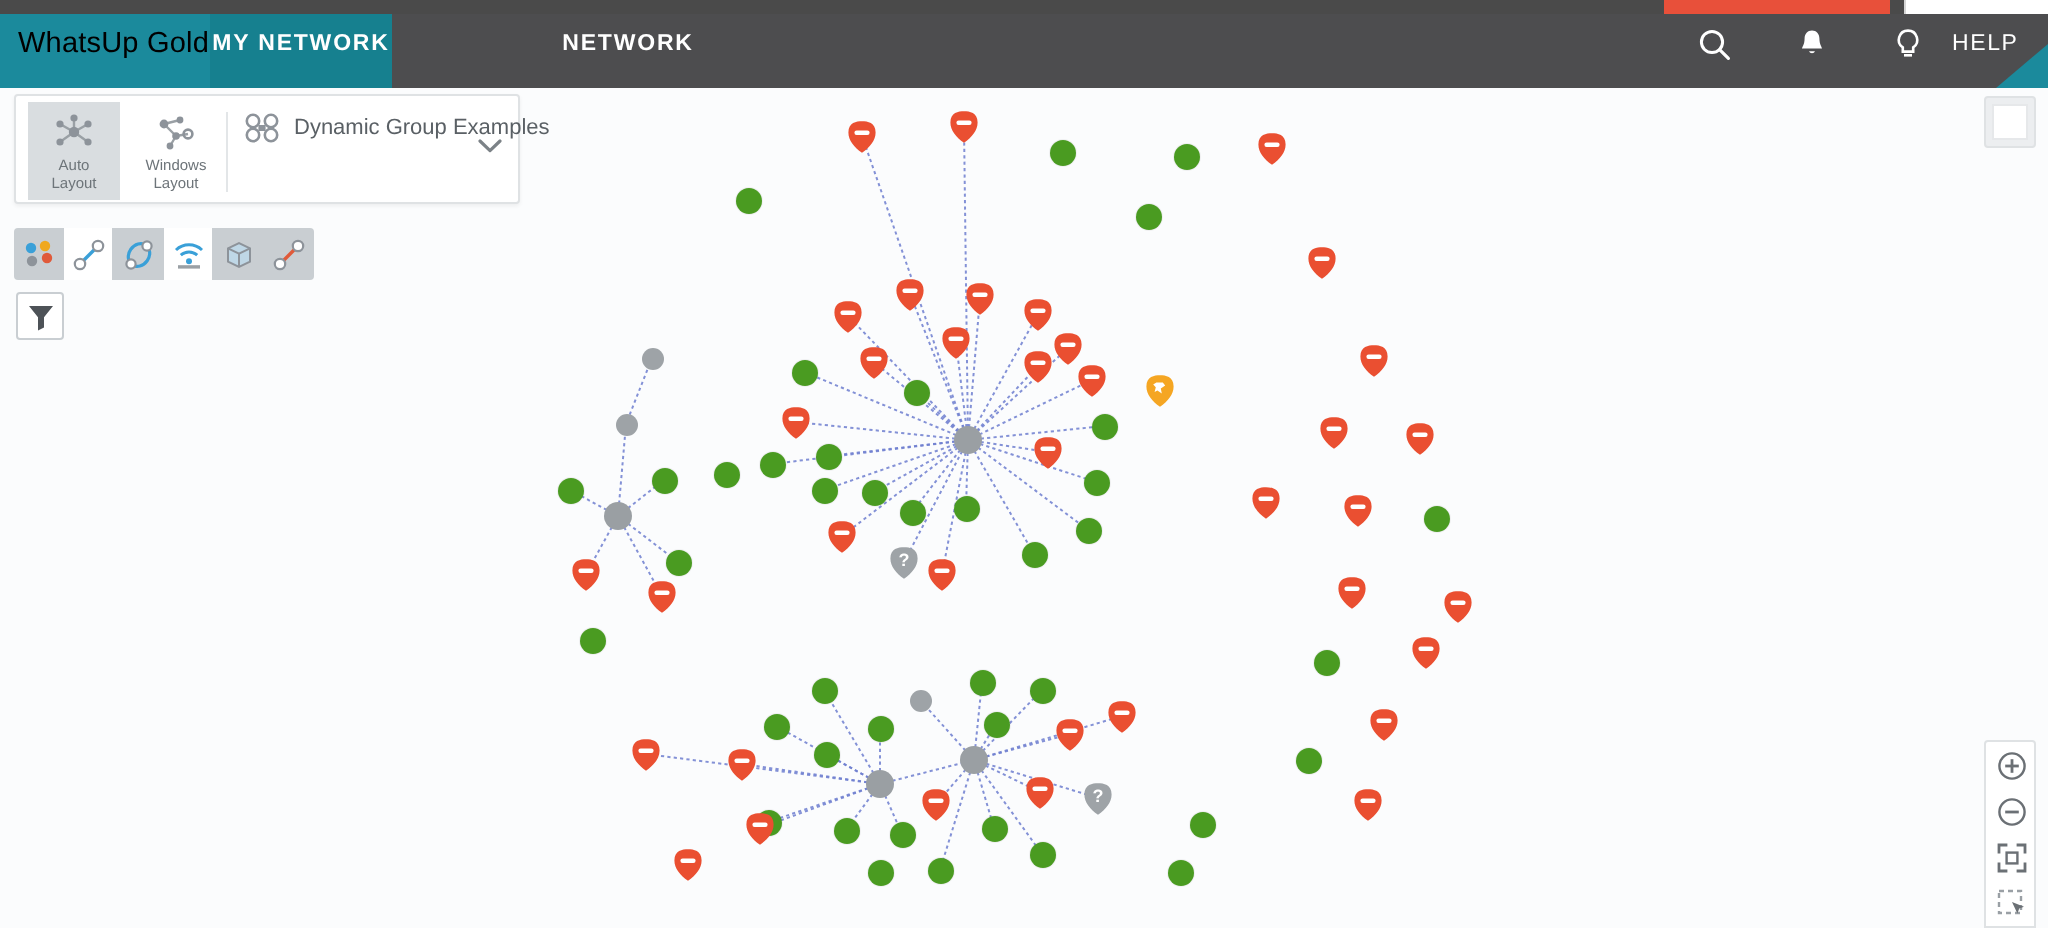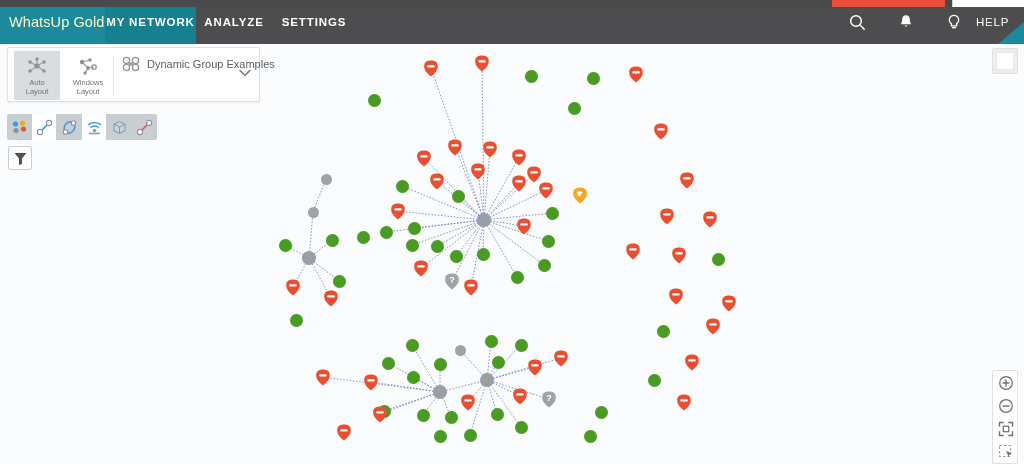--- a/index.html
+++ b/index.html
@@ -15,21 +15,21 @@
   #top-strip .red-bar { position: absolute; left: 832px; top: 0; width: 113px; height: 7px; background: #e8503a; }
   #top-strip .white-box { position: absolute; left: 952px; top: 0; width: 72px; height: 7px; background: #ffffff; border-left: 1px solid #d5d5d5; }
 
   
   #header {
     position: absolute; left: 0; top: 0; width: 1024px; height: 44px;
     background: #4d4d4f; z-index: 50;
   }
   #brand {
     position: absolute; left: 0; top: 0; width: 105px; height: 44px;
-    background: #1b8a9c; color: #fef9c3;
+    background: #1b8a9c; color: #000000;
     font-size: 14.5px; line-height: 44px; padding-left: 9px;
     letter-spacing: .1px; white-space: nowrap;
   }
   #brand::after {
     content: ""; position: absolute; right: -0px; top: 0;
     width: 0; height: 0;
     border-top: 22px solid transparent; border-bottom: 22px solid transparent;
     border-left: 0px solid transparent;
   }
   .navtab {
@@ -148,22 +148,21 @@
   }
   #minimap-toggle .inner { width: 18px; height: 18px; background: #ffffff; border: 1px solid #e6e8ea; }
 </style>
 </head>
 <body>
 
 <div id="header">
   <div id="brand">WhatsUp Gold</div>
 
   <div class="navtab active" id="tab-my-network">MY NETWORK</div>
-  <div class="navtab" id="tab-analyze">ANALYZE</div>
-  <div class="navtab" id="tab-settings">SETTINGS</div>
+  <div class="navtab" id="tab-settings">NETWORK</div>
 
   <div class="hdr-icon" id="search-icon-btn">
     <svg width="17" height="17" viewBox="0 0 17 17">
         <circle cx="7" cy="7" r="5.3" fill="none" stroke="#ffffff" stroke-width="1.5"></circle>
         <line x1="10.8" y1="10.8" x2="15.2" y2="15.2" stroke="#ffffff" stroke-width="1.6" stroke-linecap="round"></line>
       </svg>
   </div>
   <div class="hdr-icon" id="bell-icon-btn">
     <svg width="14" height="16" viewBox="0 0 14 16">
         <path d="M7 1.2c-2.2 0-3.7 1.7-3.7 3.9 0 3.4-1.3 4.3-1.3 5.2h10c0-.9-1.3-1.8-1.3-5.2 0-2.2-1.5-3.9-3.7-3.9z" fill="#ffffff"></path>

